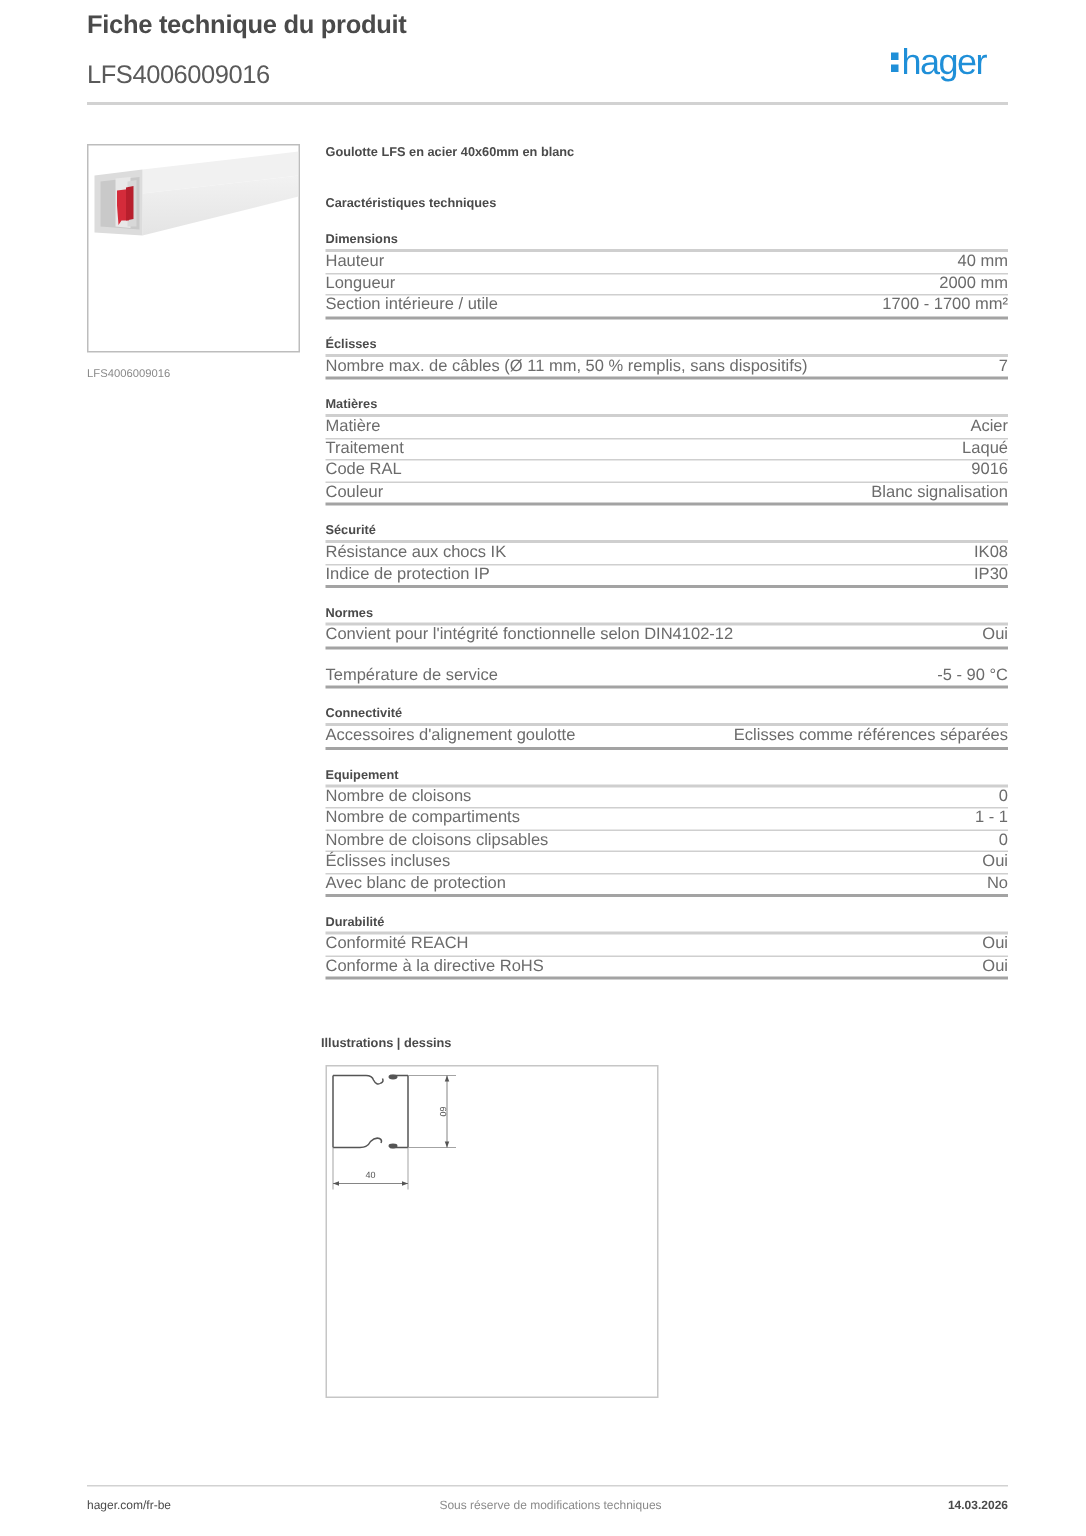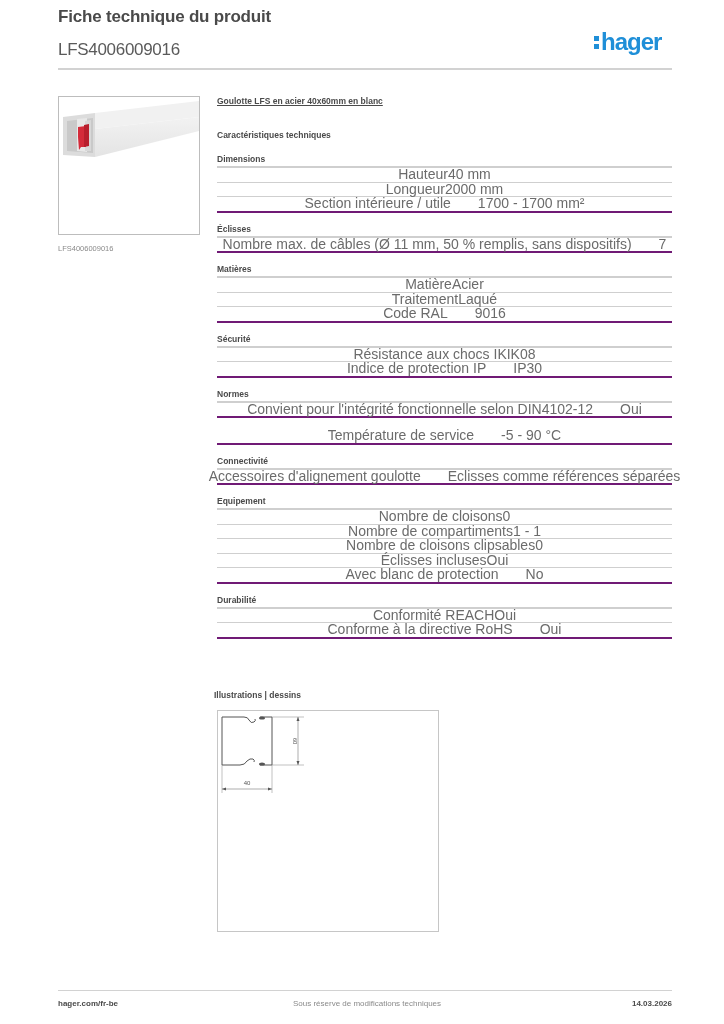--- a/index.html
+++ b/index.html
@@ -1,44 +1,44 @@
 <!DOCTYPE html>
 <html><head>
 <meta charset="utf-8">
 <style>
   html, body { margin: 0; padding: 0; background: #ffffff; }
   body { width: 724px; height: 1024px; position: relative; overflow: hidden;
          font-family: "Liberation Sans", sans-serif; color: #555; }
   .header-title { position: absolute; left: 58px; top: 7px; font-size: 17px; font-weight: bold; color: #4a4a4a; letter-spacing: -0.2px; }
   .header-ref { position: absolute; left: 58px; top: 40px; font-size: 17px; color: #5a5a5a; letter-spacing: -0.3px; }
-  .logo { position: absolute; left: 594px; top: 28px; font-size: 24px; font-weight: bold; color: #1f8fd8; letter-spacing: -1px; }
+  .logo { position: absolute; left: 594px; top: 28px; font-size: 24px; font-weight: normal; color: #1f8fd8; letter-spacing: -1px; }
   .logo .dots { display: inline-block; width: 5px; position: relative; height: 16px; margin-right: 2px; }
   .logo .dots i { position: absolute; left: 0; width: 5px; height: 5px; background: #1f8fd8; }
   .logo .dots i:first-child { top: 2px; }
   .logo .dots i:last-child { top: 10px; }
   .header-rule { position: absolute; left: 58px; top: 68px; width: 614px; height: 2px; background: #d2d2d2; }
 
   .product-image { position: absolute; left: 58px; top: 96px; width: 142px; height: 139px; border: 1px solid #bdbdbd; box-sizing: border-box; background: #fff; overflow: hidden; }
   .image-caption { position: absolute; left: 58px; top: 244px; font-size: 7.5px; color: #8a8a8a; }
 
   .main { position: absolute; left: 217px; top: 96px; width: 455px; }
-  .product-desc { font-size: 8.5px; font-weight: bold; color: #4a4a4a; height: 14px; text-decoration: underline; }
+  .product-desc { font-size: 8.5px; font-weight: bold; color: #4a4a4a; height: 14px; }
   .char-title { font-size: 8.5px; font-weight: bold; color: #4a4a4a; margin-top: 20px; height: 14px; }
   .section { margin-top: 11px; }
   .section:first-of-type { margin-top: 10px; }
   .section-title { font-size: 8.5px; font-weight: bold; color: #4a4a4a; height: 11px; line-height: 11px; border-bottom: 2px solid #cfcfcf; padding-bottom: 1px; }
-  .row { display: flex; justify-content: center; font-size: 14px; color: #6b6b6b; height: 13.5px; line-height: 13.5px; border-bottom: 1px solid #cfcfcf; white-space: nowrap; }
-  .row:last-child { border-bottom: 2px solid #701a75; gap: 27px; }
+  .row { display: flex; justify-content: space-between; font-size: 11px; color: #6b6b6b; height: 13.5px; line-height: 13.5px; border-bottom: 1px solid #cfcfcf; white-space: nowrap; }
+  .row:last-child { border-bottom: 2px solid #a3a3a3; gap: 27px; }
   .row .val { text-align: right; }
 
   .illus-title { position: absolute; left: 214px; top: 690px; font-size: 8.5px; font-weight: bold; color: #4a4a4a; }
   .illus-box { position: absolute; left: 217px; top: 710px; width: 222px; height: 222px; border: 1px solid #c6c6c6; box-sizing: border-box; }
 
   .footer-rule { position: absolute; left: 58px; top: 990px; width: 614px; height: 1px; background: #d2d2d2; }
-  .footer-left { position: absolute; left: 58px; top: 999px; font-size: 8px; font-weight: bold; color: #4a4a4a; }
+  .footer-left { position: absolute; left: 58px; top: 999px; font-size: 8px; font-weight: normal; color: #4a4a4a; }
   .footer-center { position: absolute; left: 0; width: 734px; text-align: center; top: 999px; font-size: 8px; color: #8a8a8a; }
   .footer-right { position: absolute; right: 52px; top: 999px; font-size: 8px; font-weight: bold; color: #4a4a4a; }
 </style>
 </head>
 <body>
 
 <div class="header-title">Fiche technique du produit</div>
 <div class="header-ref">LFS4006009016</div>
 <div class="logo">
   <span class="dots"><i></i><i></i></span><span>hager</span>
@@ -102,20 +102,24 @@
             <span class="lbl">Matière</span>
             <span class="val">Acier</span>
           </div>
           <div class="row">
             <span class="lbl">Traitement</span>
             <span class="val">Laqué</span>
           </div>
           <div class="row">
             <span class="lbl">Code RAL</span>
             <span class="val">9016</span>
+          </div>
+          <div class="row">
+            <span class="lbl">Couleur</span>
+            <span class="val">Blanc signalisation</span>
           </div>
         </div>
       </div>
       <div class="section">
         <div class="section-title">Sécurité</div>
         <div>
           <div class="row">
             <span class="lbl">Résistance aux chocs IK</span>
             <span class="val">IK08</span>
           </div>

